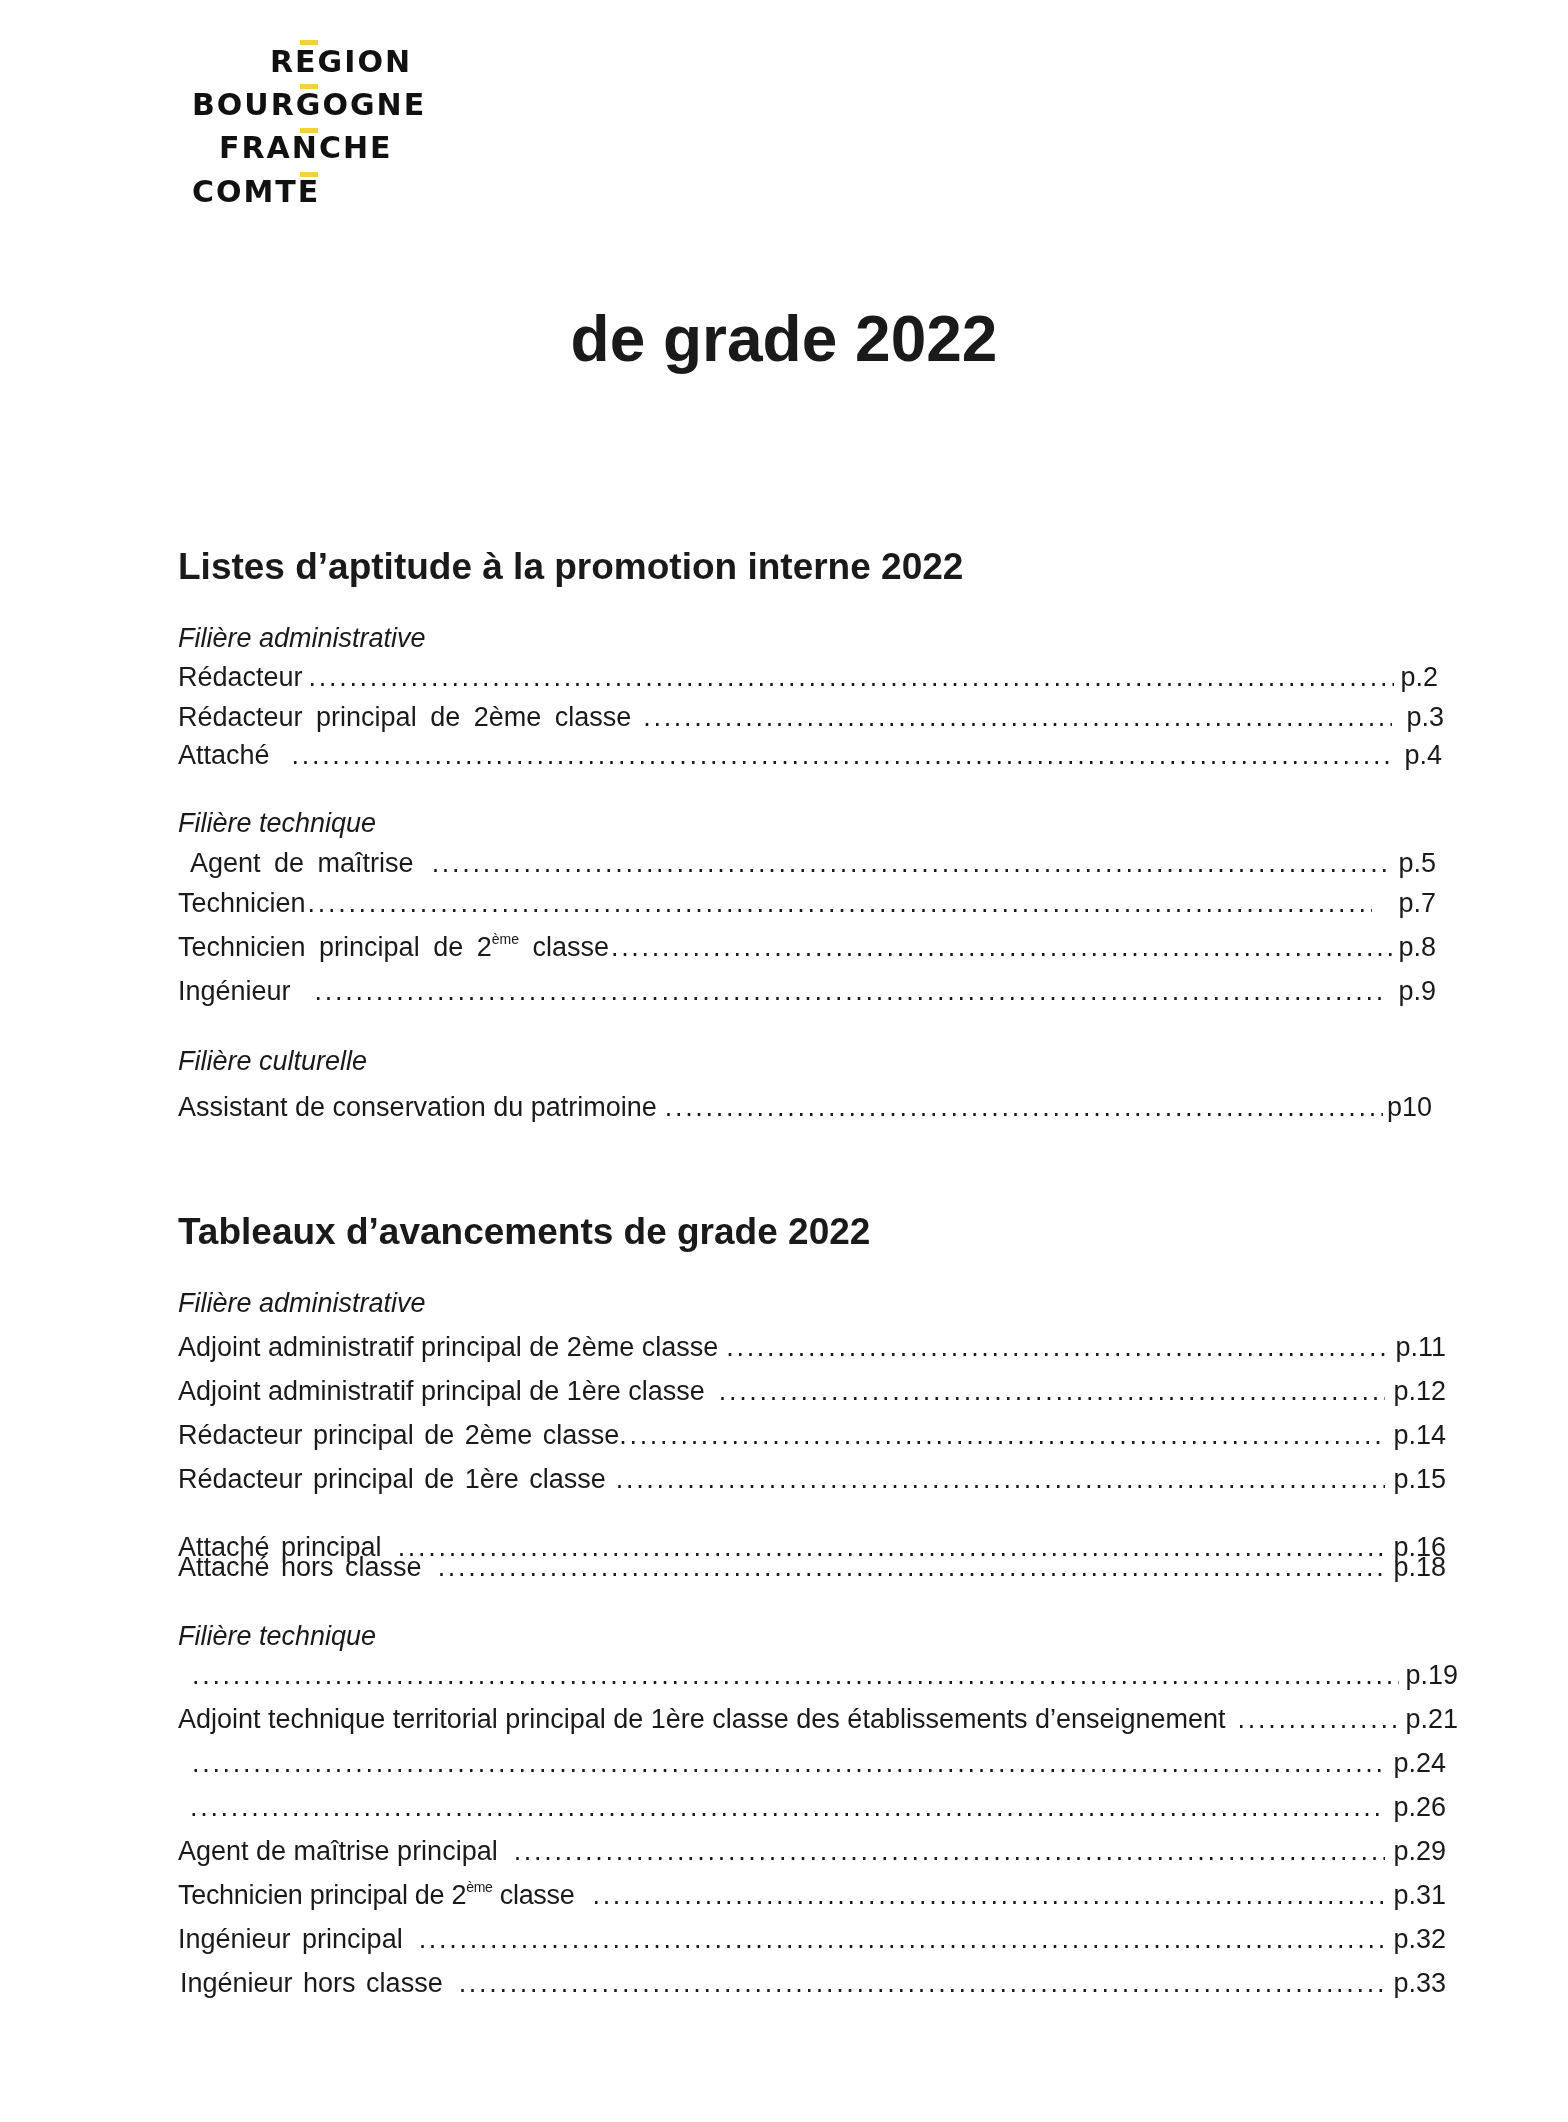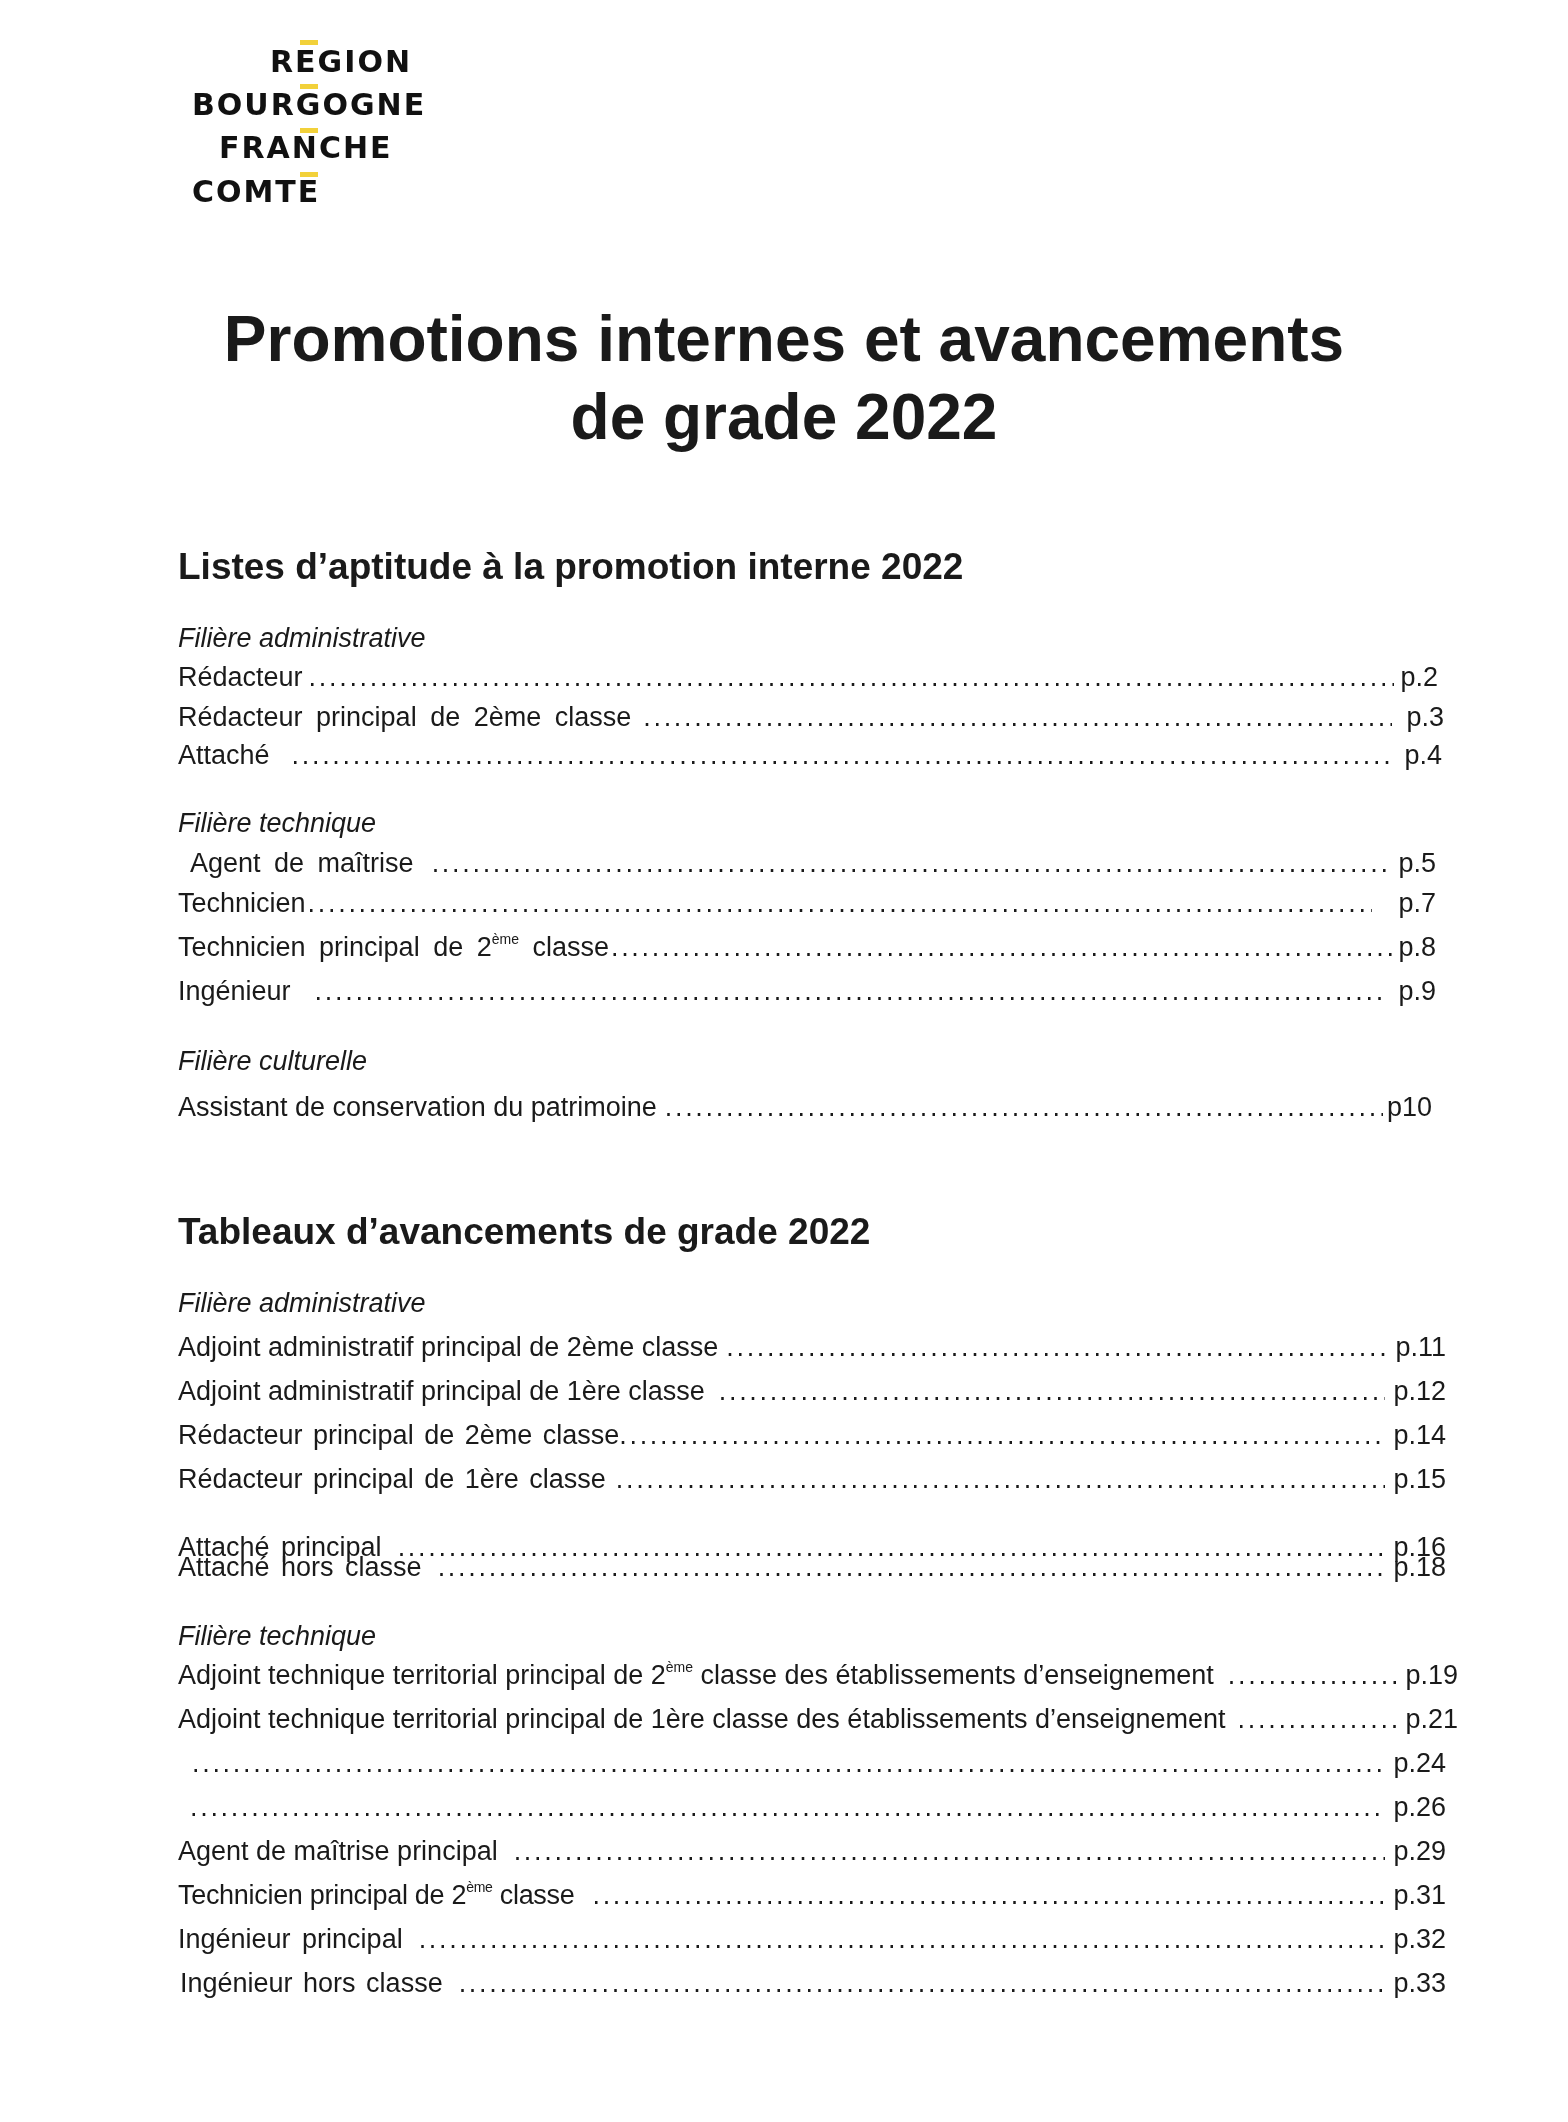--- a/index.html
+++ b/index.html
@@ -31,21 +31,20 @@
   <div class="logo-line" style="left:78px; top:5px;">REGION</div>
   <div class="logo-dash" style="top: 44px; background: rgb(242, 209, 58);"></div>
   <div class="logo-line" style="left:0px; top:48px;">BOURGOGNE</div>
   <div class="logo-dash" style="top: 88px; background: rgb(242, 209, 58);"></div>
   <div class="logo-line" style="left:27px; top:91px;">FRANCHE</div>
   <div class="logo-dash" style="top: 132px; background: rgb(242, 209, 58);"></div>
   <div class="logo-line" style="left:0px; top:135px;">COMTE</div>
 </div>
 
 <div class="title">
-  <div>Promotions internes et avancements</div>
   <div>de grade 2022</div>
 </div>
 
 <div class="section-heading" style="top:545px;">Listes d’aptitude à la promotion interne 2022</div>
 
 <div class="filiere" style="top:622px;">Filière administrative</div>
 <div class="toc-row" style="top:659px; width:1260px;">
   <span class="toc-label">Rédacteur</span>
   <span class="toc-leader"></span>
   <span class="toc-page">p.2</span>
@@ -119,21 +118,20 @@
   <span class="toc-page">p.16</span>
 </div>
 <div class="toc-row" style="top:1549px; width:1268px;text-align:right;">
   <span class="toc-label" style="word-spacing:4px;">Attaché hors classe</span>
   <span class="toc-leader" style="margin-left:16px; margin-right:8px;"></span>
   <span class="toc-page">p.18</span>
 </div>
 
 <div class="filiere" style="top:1620px;">Filière technique</div>
 <div class="toc-row" style="top:1657px; width:1280px;">
-  <span class="toc-label"><span>Adjoint technique territorial principal de 2</span><sup>ème</sup><span> classe des établissements d’enseignement</span></span>
   <span class="toc-leader" style="margin-left:14px; margin-right:6px;"></span>
   <span class="toc-page">p.19</span>
 </div>
 <div class="toc-row" style="top:1701px; width:1280px;">
   <span class="toc-label">Adjoint technique territorial principal de 1ère classe des établissements d’enseignement</span>
   <span class="toc-leader" style="margin-left:12px; margin-right:8px;"></span>
   <span class="toc-page">p.21</span>
 </div>
 <div class="toc-row" style="top:1745px; width:1268px;">
   <span class="toc-leader" style="margin-left:14px; margin-right:8px;"></span>

